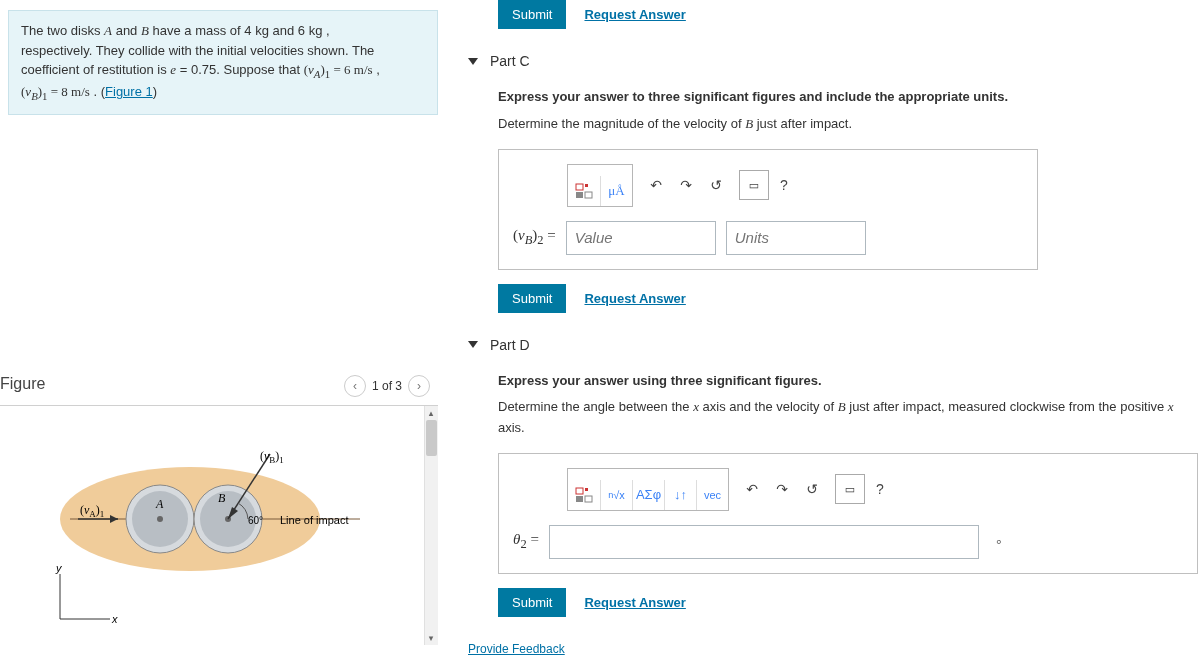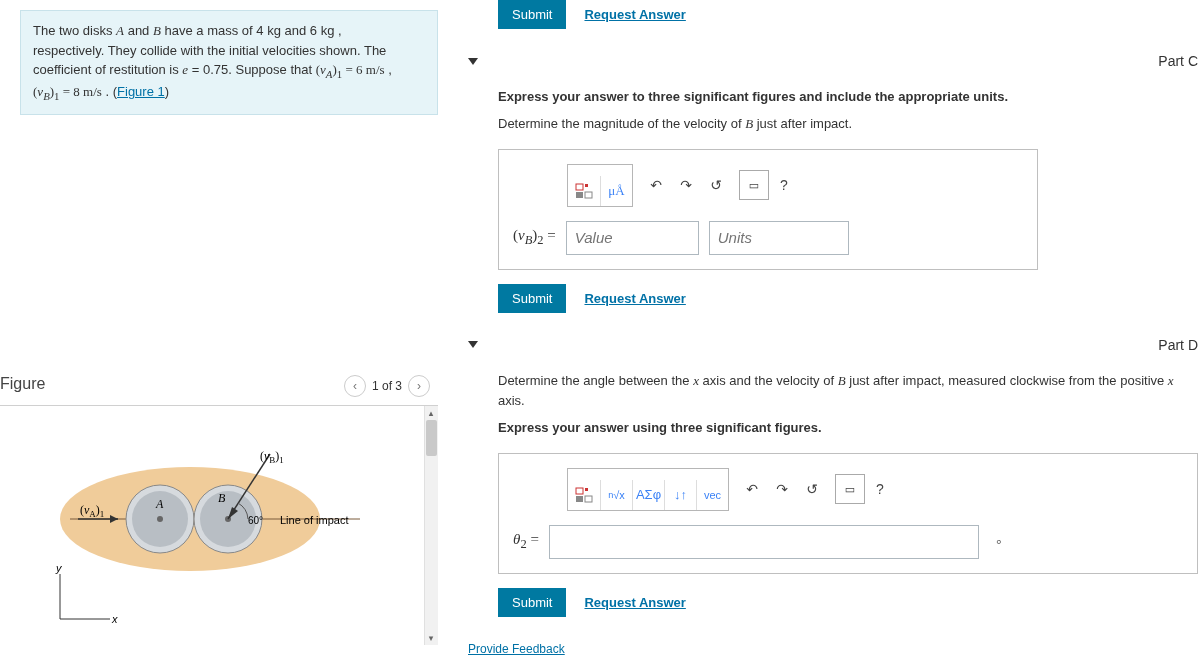--- a/index.html
+++ b/index.html
@@ -1,48 +1,48 @@
 <!DOCTYPE html>
 <html><head>
 <meta charset="utf-8">
 <style>
 * { box-sizing: border-box; margin: 0; padding: 0; }
 body { font-family: Arial, Helvetica, sans-serif; font-size: 13px; color: #333; background: #fff; }
 .container { display: flex; width: 1200px; height: 660px; }
 .left-col { width: 440px; padding: 0; }
 .right-col { flex: 1; padding: 0 2px 0 30px; position: relative; }
-.prompt-box { background: #e6f4f8; border: 1px solid #c8e2ea; padding: 10px 12px; margin: 10px 0 0 20px; font-size: 13px; line-height: 1.5; }
+.prompt-box { background: #e6f4f8; border: 1px solid #c8e2ea; padding: 10px 12px; margin: 10px 0 0 8px; font-size: 13px; line-height: 1.5; }
 .fig-link { color: #0071a6; text-decoration: underline; }
 .figure-header { display: flex; align-items: flex-start; justify-content: space-between; margin: 260px 8px 0 0; padding-bottom: 8px; }
 .figure-title { font-size: 16px; color: #444; }
 .pager { display: flex; align-items: center; gap: 6px; font-size: 12px; }
 .pager-btn { width: 22px; height: 22px; border: 1px solid #ccc; border-radius: 50%; background: #fff; display:flex; align-items:center; justify-content:center; color:#777; }
 .figure-body { border-top: 1px solid #d0d0d0; height: 240px; position: relative; overflow: hidden; }
 .scroll-track { position: absolute; right: 0; top: 0; bottom: 0; width: 14px; background: #f1f1f1; border-left:1px solid #e0e0e0;}
 .scroll-thumb { position: absolute; right: 1px; top: 2px; width: 11px; height: 36px; background: #c9c9c9; border-radius: 2px; }
 .scroll-arrow { position:absolute; right:0; width:14px; height:14px; display:flex; align-items:center; justify-content:center; font-size:9px; color:#666; }
-.part-row { display: flex; align-items: center; gap: 22px; margin: 0 0 18px 0; justify-content: space-between; }
+.part-row { display: flex; align-items: center; gap: 12px; margin: 0 0 18px 0; }
 .collapse-tri { width: 0; height: 0; border-left: 5px solid transparent; border-right: 5px solid transparent; border-top: 7px solid #333; }
 .part-label { font-size: 14px; }
 .instr { font-size: 13px; margin: 6px 0 6px 30px; line-height: 1.6; }
 .instr-bold { font-weight: bold; }
 .answer-frame { border: 1px solid #bfbfbf; margin: 14px 0 14px 30px; padding: 14px; width: 540px; }
 .answer-frame-wide { width: 700px; }
 .toolbar { display: flex; align-items: center; gap: 0; margin-bottom: 14px; margin-left: 54px; }
 .tool-group { display:flex; border:1px solid #b6b6b6; }
 .tool-btn { width: 32px; height: 30px; display: flex; align-items: center; justify-content: center; font-size: 13px; color: #3b82f6; background:#fff; border-left:1px solid #ddd;margin-top:11px; }
 .tool-btn:first-child{border-left:none;}
 .tool-spacer { width: 8px; }
 .tool-plain { width: 30px; height: 30px; display: flex; align-items: center; justify-content: center; font-size: 14px; color: #444; }
 .input-row { display: flex; align-items: center; gap: 10px; }
 .eq-label { font-family: 'Times New Roman', serif; font-size: 15px; }
 .eq-label i { font-style: italic; }
 .val-input { border: 1px solid #aeb8bf; height: 34px; padding: 0 8px; font-style: italic; color: #9aa5ad; font-size: 15px; }
 .val-input.wide { width: 430px; }
-.val-input.mid { width: 133px; }
+.val-input.mid { width: 150px; }
 .units-input { width: 140px; }
 .deg-circ { font-size: 13px; margin-left: 6px; color: #666; }
 .btn-row { display: flex; align-items: center; gap: 18px; margin: 0 0 24px 30px; }
 .submit-btn { background: #0079a1; color: #fff; border: none; padding: 7px 14px; font-size: 13px; cursor: pointer; }
 .req-link { color: #0071a6; text-decoration: underline; font-size: 13px; font-weight: bold; }
 .feedback { color:#0071a6; text-decoration: underline; font-size:12px; margin-left: 0; }
 .top-row { display:flex; align-items:center; gap:18px; margin: 0 0 24px 30px;}
 svg.diagram { display:block; margin: 18px auto 0 10px;}
 </style>
 </head>
@@ -142,22 +142,22 @@
     </div>
     <div class="btn-row">
       <button class="submit-btn">Submit</button>
       <a href="#" class="req-link">Request Answer</a>
     </div>
 
     <div class="part-row">
       <div class="collapse-tri"></div>
       <div class="part-label">Part D</div>
     </div>
+    <div class="instr instr-bold">Express your answer using three significant figures.</div>
     <div class="instr">Determine the angle between the <i style="font-family:'Times New Roman'">x</i> axis and the velocity of <i style="font-family:'Times New Roman'">B</i> just after impact, measured clockwise from the positive <i style="font-family:'Times New Roman'">x</i> axis.</div>
-    <div class="instr instr-bold">Express your answer using three significant figures.</div>
 
     <div class="answer-frame answer-frame-wide">
       <div class="toolbar">
         <div class="tool-group">
           <div class="tool-btn">
               <svg width="18" height="16">
                 <rect x="1" y="1" width="7" height="6" fill="none" stroke="#c33"></rect>
                 <rect x="10" y="1" width="3" height="3" fill="#c33"></rect>
                 <rect x="1" y="9" width="7" height="6" fill="#888"></rect>
                 <rect x="10" y="9" width="7" height="6" fill="none" stroke="#888"></rect>

